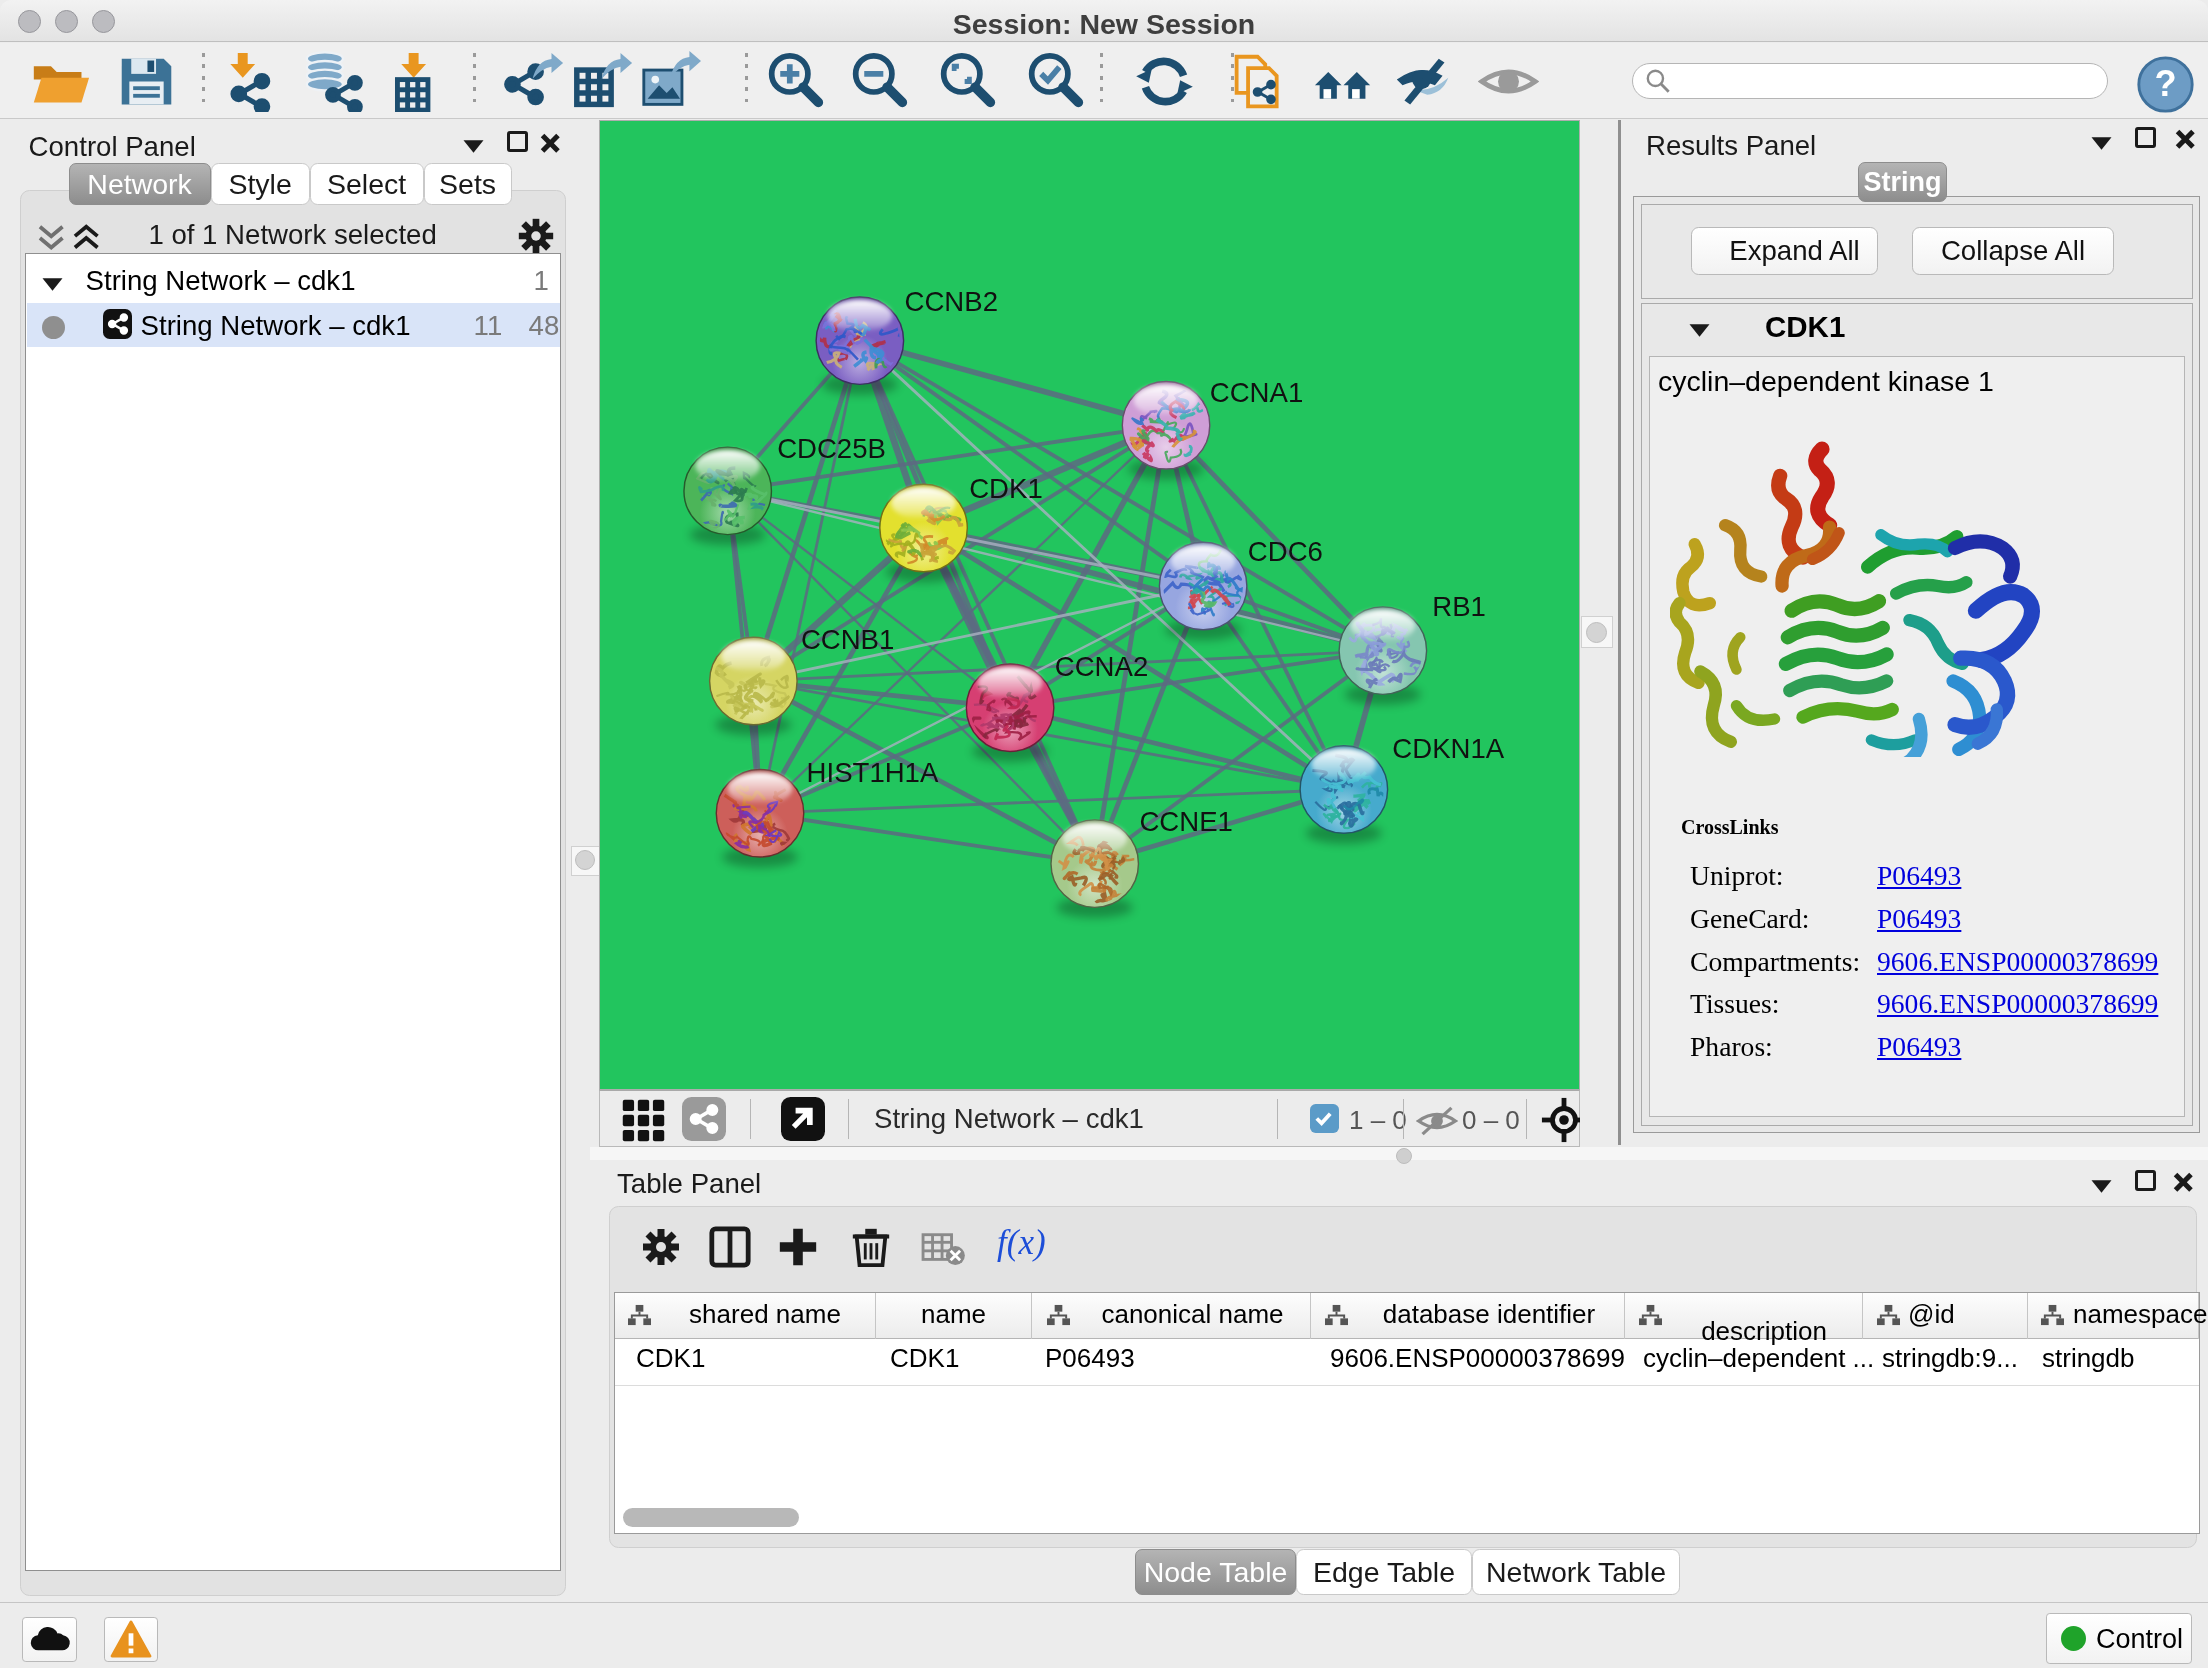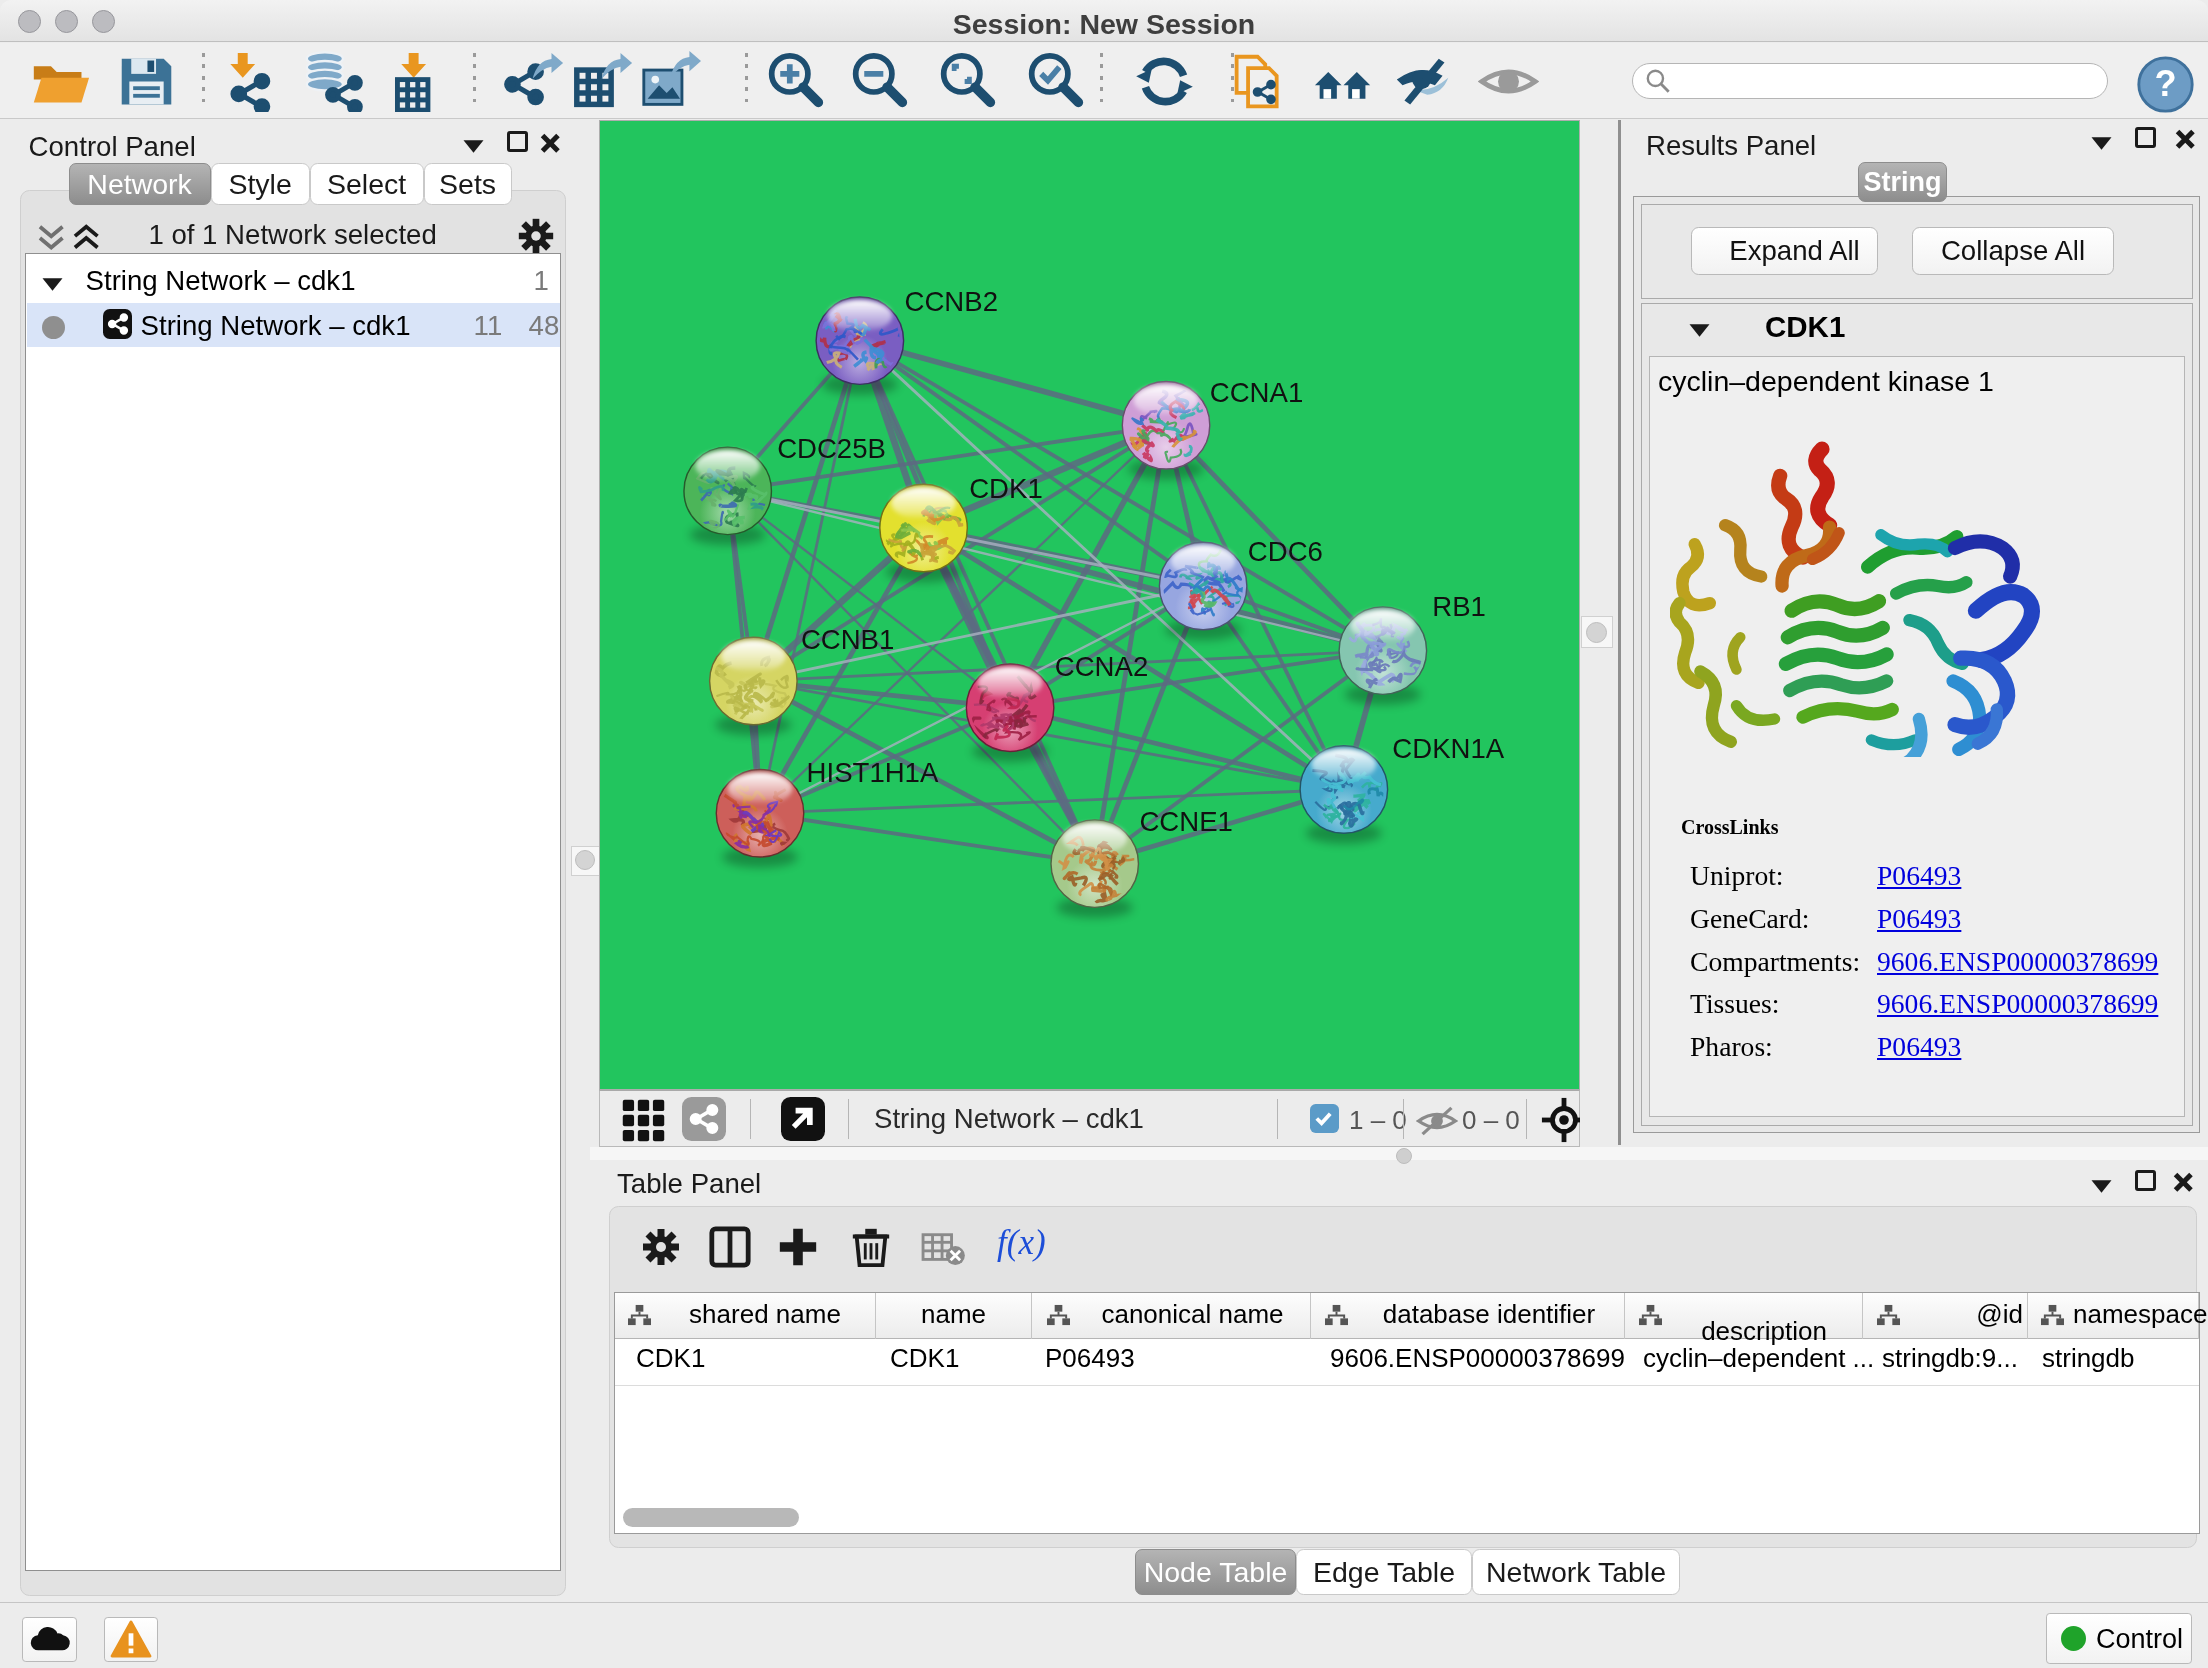--- a/index.html
+++ b/index.html
@@ -983,21 +983,21 @@
     <svg width="25" height="23" viewBox="0 0 26 24" style="position:absolute;left:1286px;top:157px;">
       <g fill="#555">
         <rect x="9" y="1" width="8" height="7"></rect>
         <rect x="1" y="15" width="8" height="7"></rect>
         <rect x="17" y="15" width="8" height="7"></rect>
       </g>
       <g stroke="#555" stroke-width="2" fill="none">
         <path d="M13 8 v4 M5 15 v-3 h16 v3"></path>
       </g>
     </svg>
-    <div class="abs" style="left:1318px;top:152px;width:115px;text-align:right;font-size:26px;">@id</div>
+    <div class="abs" style="left:1318px;top:152px;width:115px;text-align:left;font-size:26px;">@id</div>
     <div class="abs" style="left:1437px;top:146px;width:172px;height:46px;border-right:1.4px solid #c5c5c5;"></div>
     <svg width="25" height="23" viewBox="0 0 26 24" style="position:absolute;left:1450px;top:157px;">
       <g fill="#555">
         <rect x="9" y="1" width="8" height="7"></rect>
         <rect x="1" y="15" width="8" height="7"></rect>
         <rect x="17" y="15" width="8" height="7"></rect>
       </g>
       <g stroke="#555" stroke-width="2" fill="none">
         <path d="M13 8 v4 M5 15 v-3 h16 v3"></path>
       </g>

